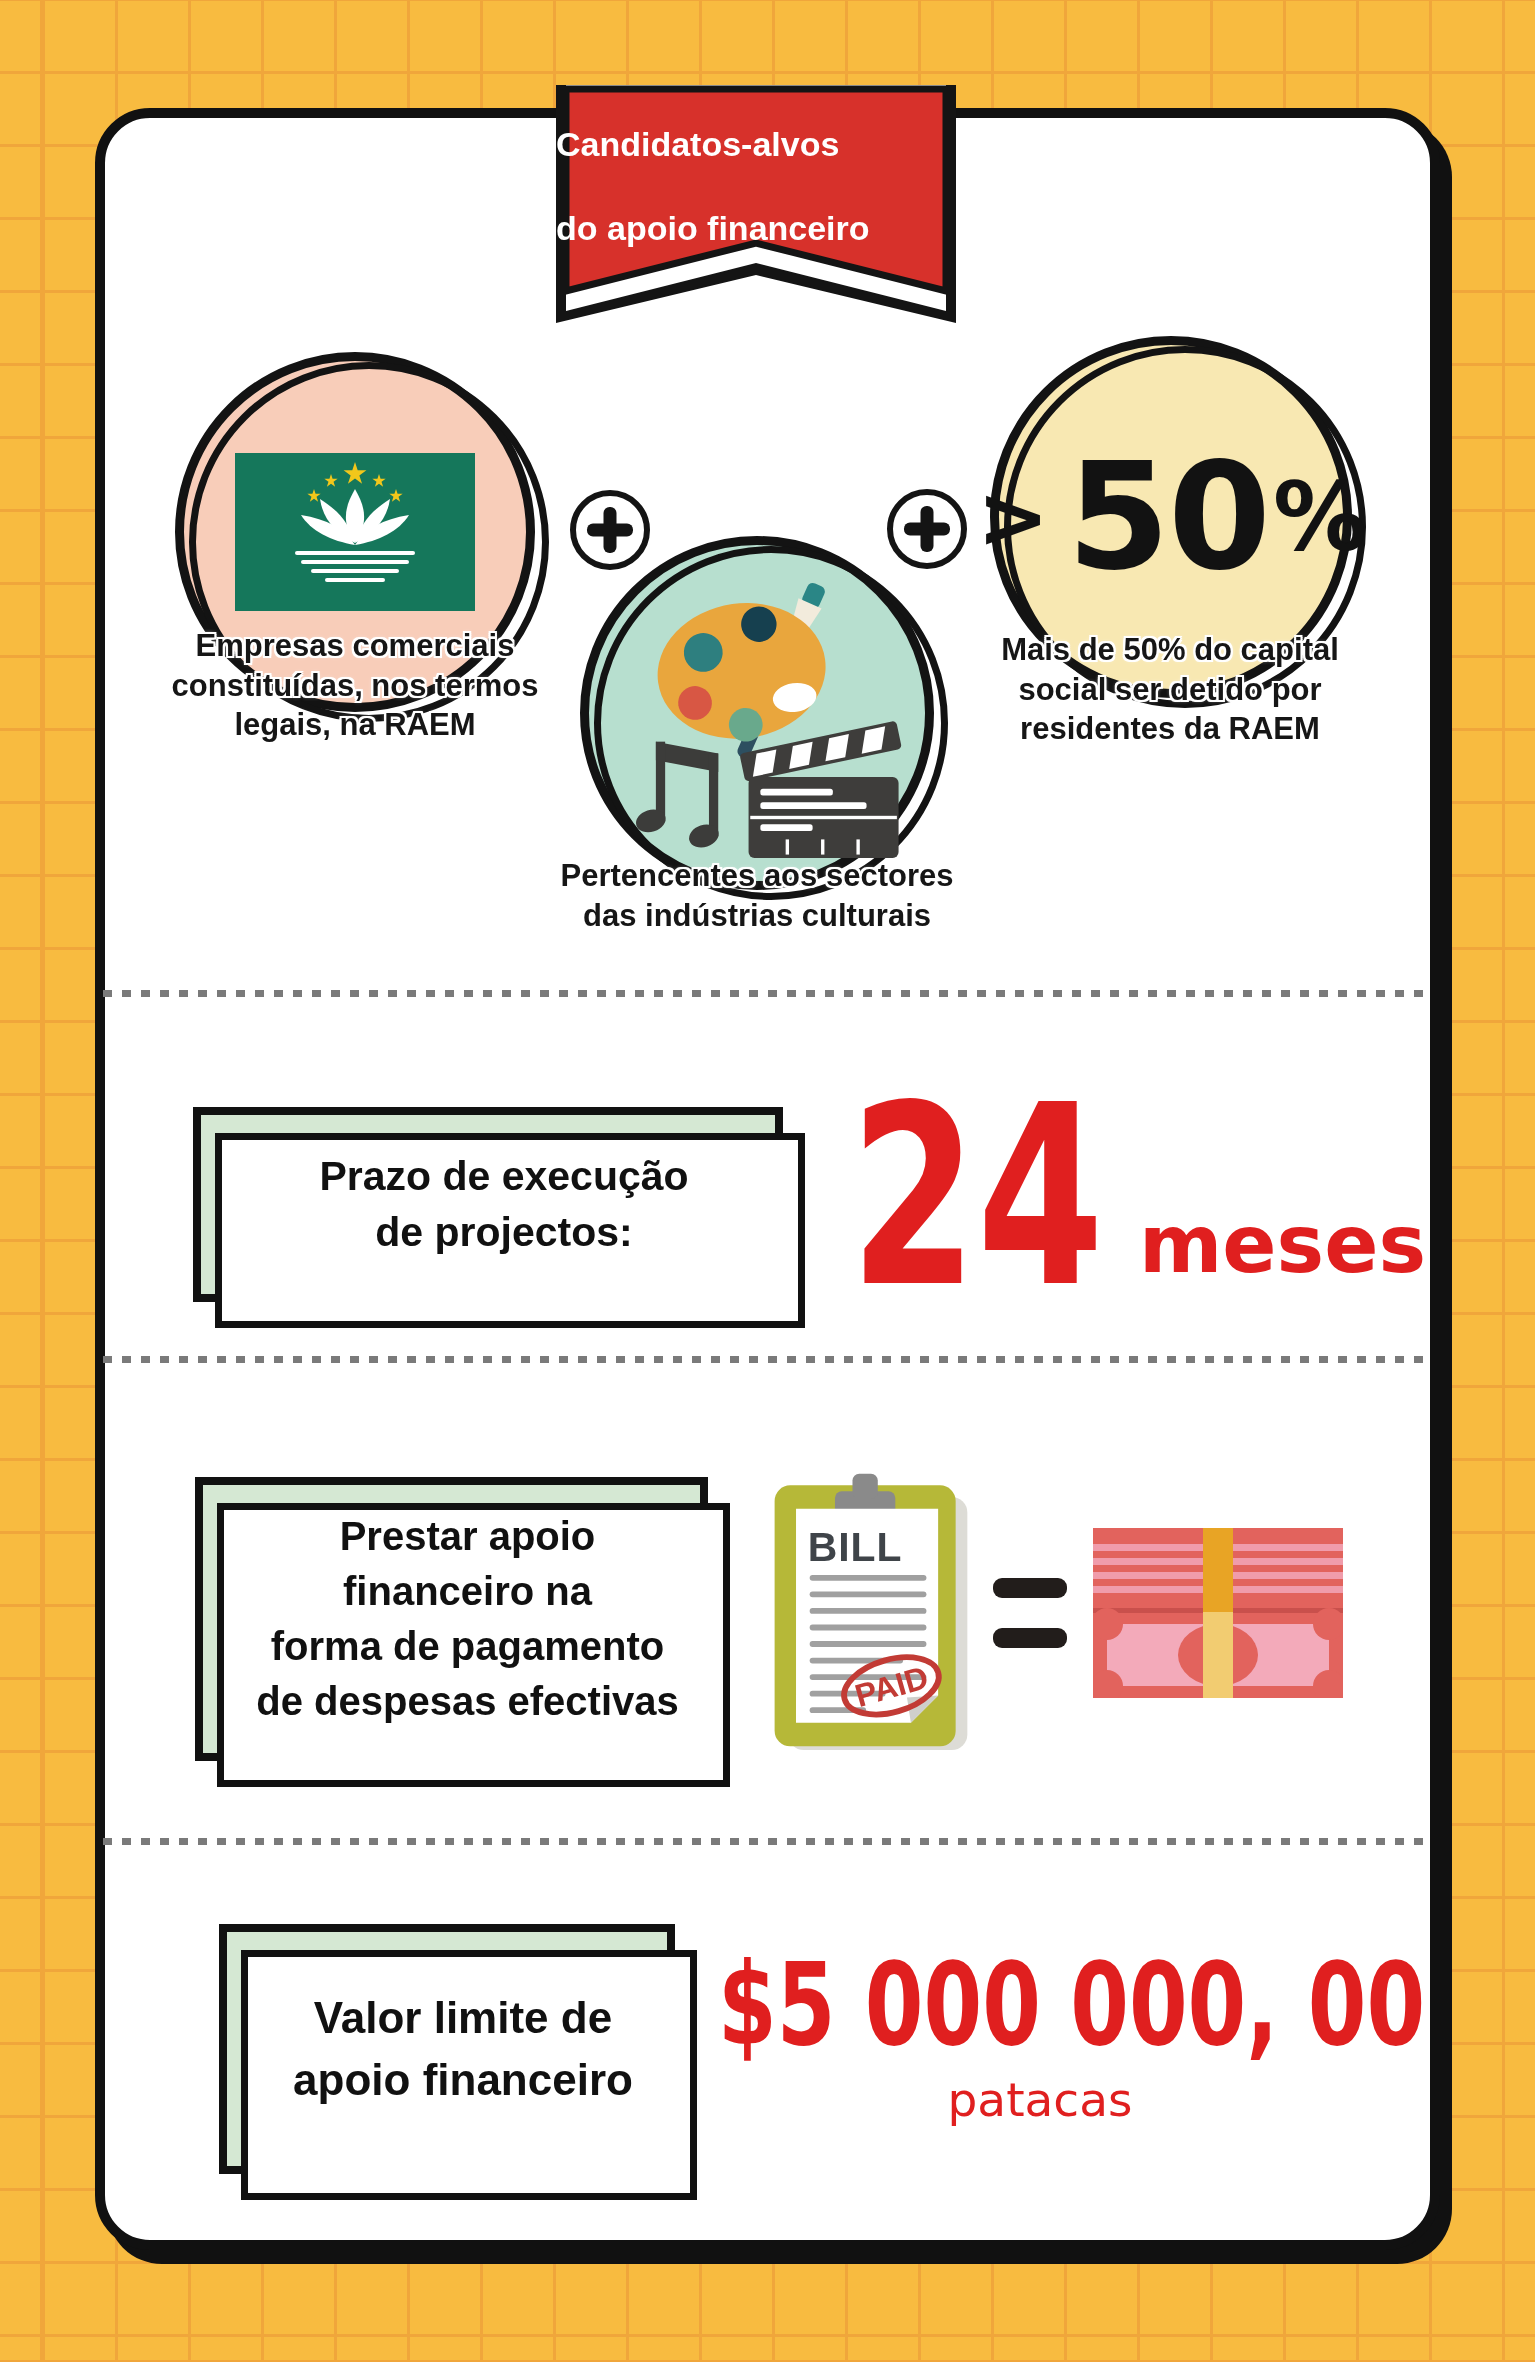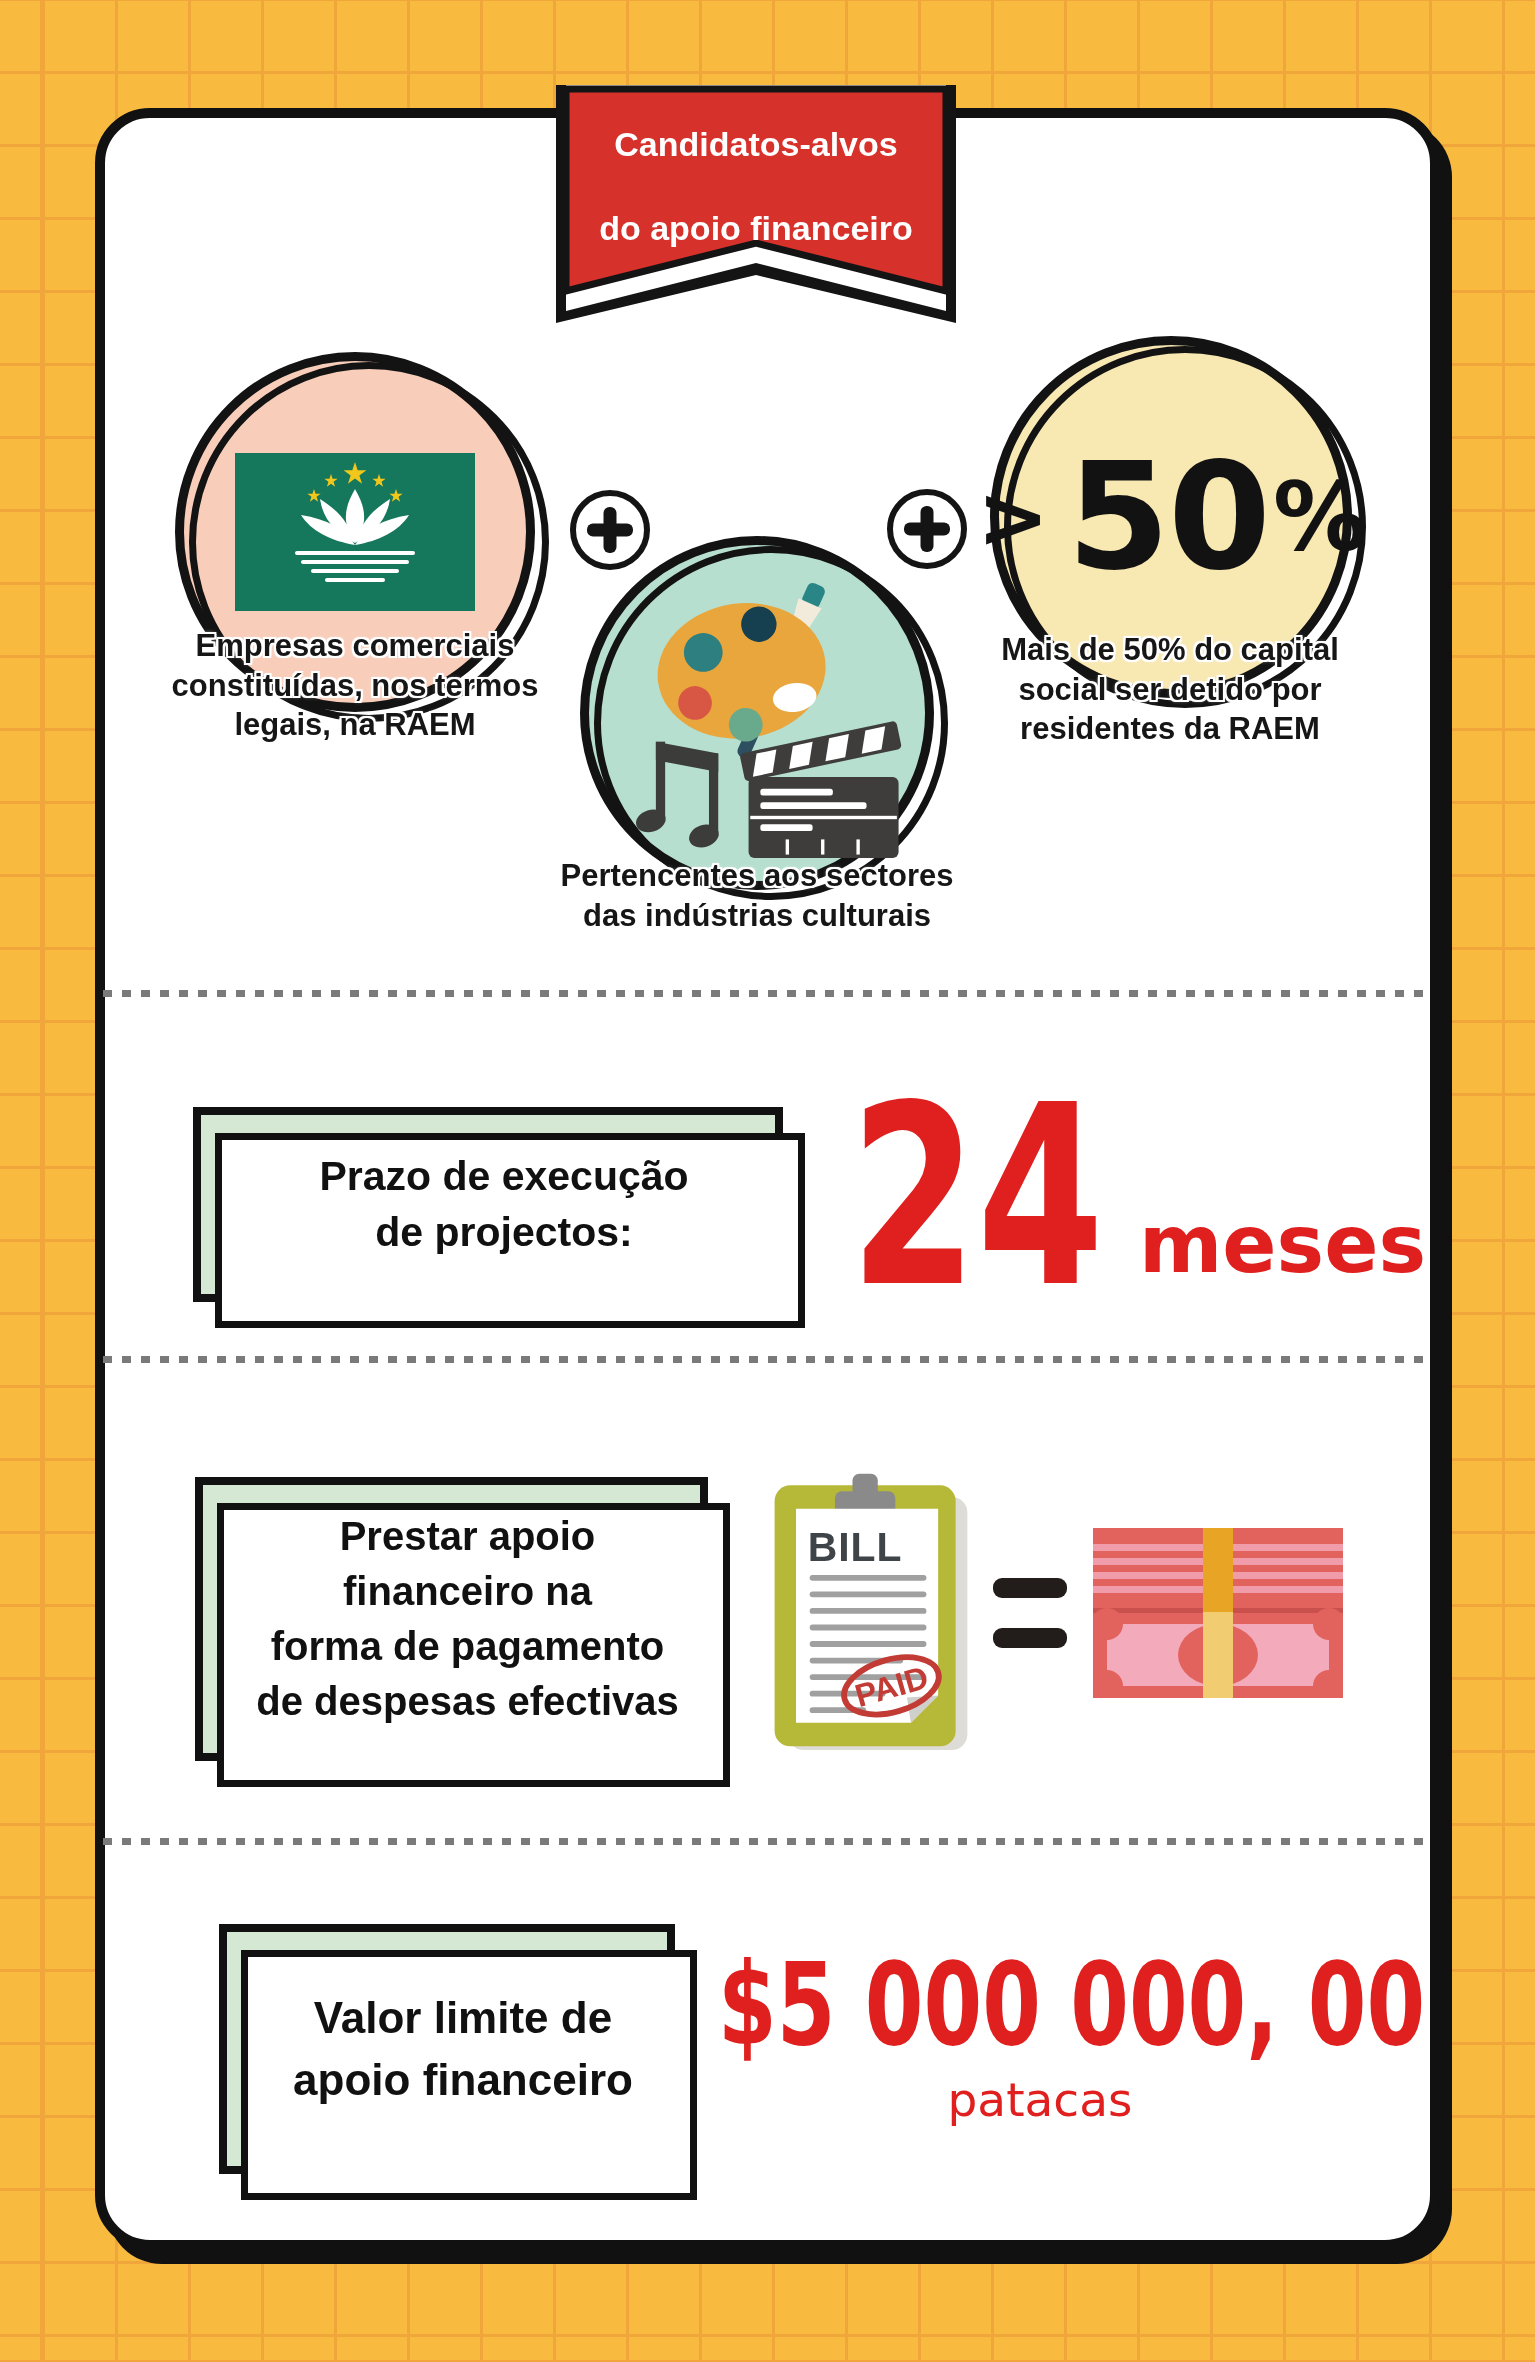--- a/index.html
+++ b/index.html
@@ -8,21 +8,21 @@
     background-color:#f8bb40;
     background-image:
       repeating-linear-gradient(to right,#f0a63b 0 3px,transparent 3px 73px),
       repeating-linear-gradient(to bottom,#f0a63b 0 3px,transparent 3px 73px);
     background-position:42px 0px,0px -2px;}
   .card{position:absolute;left:95px;top:108px;width:1345px;height:2142px;box-sizing:border-box;
     background:#fff;border:10px solid #111;border-radius:55px;box-shadow:12px 14px 0 #111;}
   
   .banner{position:absolute;left:556px;top:85px;width:400px;height:240px;z-index:6;}
   .banner svg{position:absolute;inset:0;}
-  .banner-text{position:absolute;left:0;right:0;top:38px;text-align:center;color:#fff;
+  .banner-text{position:absolute;left:0;right:0;top:38px;color:#fff;
     font-size:34px;font-weight:700;line-height:1.24;white-space:pre-line;}
   
   .big-circle{position:absolute;border-radius:50%;border:9px solid #131313;box-sizing:border-box;z-index:1;}
   .big-circle::after{content:"";position:absolute;inset:-9px;border-radius:50%;
     border:7px solid #131313;transform:translate(14px,10px);z-index:-1;}
   .c-pink{left:175px;top:352px;width:360px;height:360px;background:#f8cdb9;}
   .c-teal{left:580px;top:536px;width:354px;height:354px;background:#b7dfcf;}
   .c-yellow{left:990px;top:336px;width:362px;height:362px;background:#f8e8b2;
     display:flex;align-items:center;justify-content:center;}
   .flag{position:absolute;left:50%;top:50%;transform:translate(-50%,-50%);width:240px;height:158px;}

